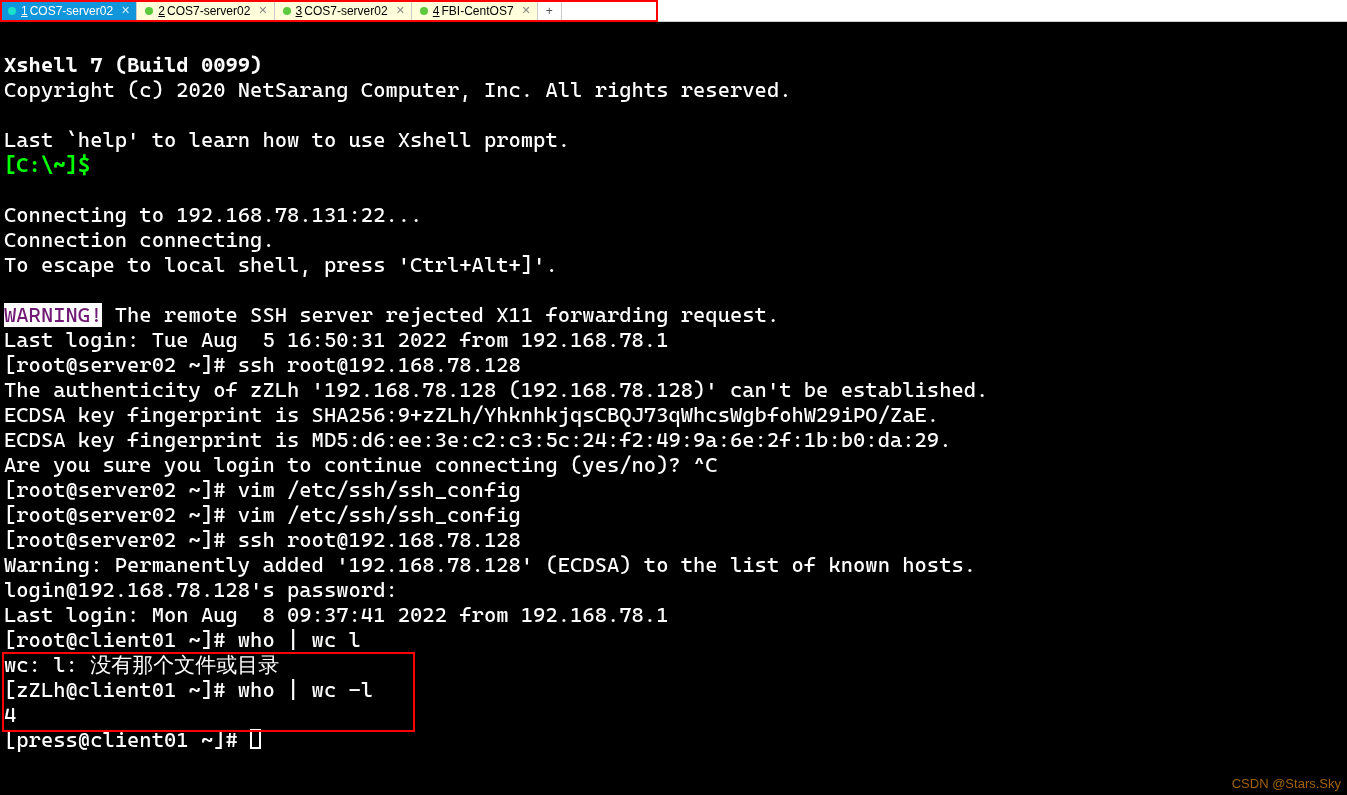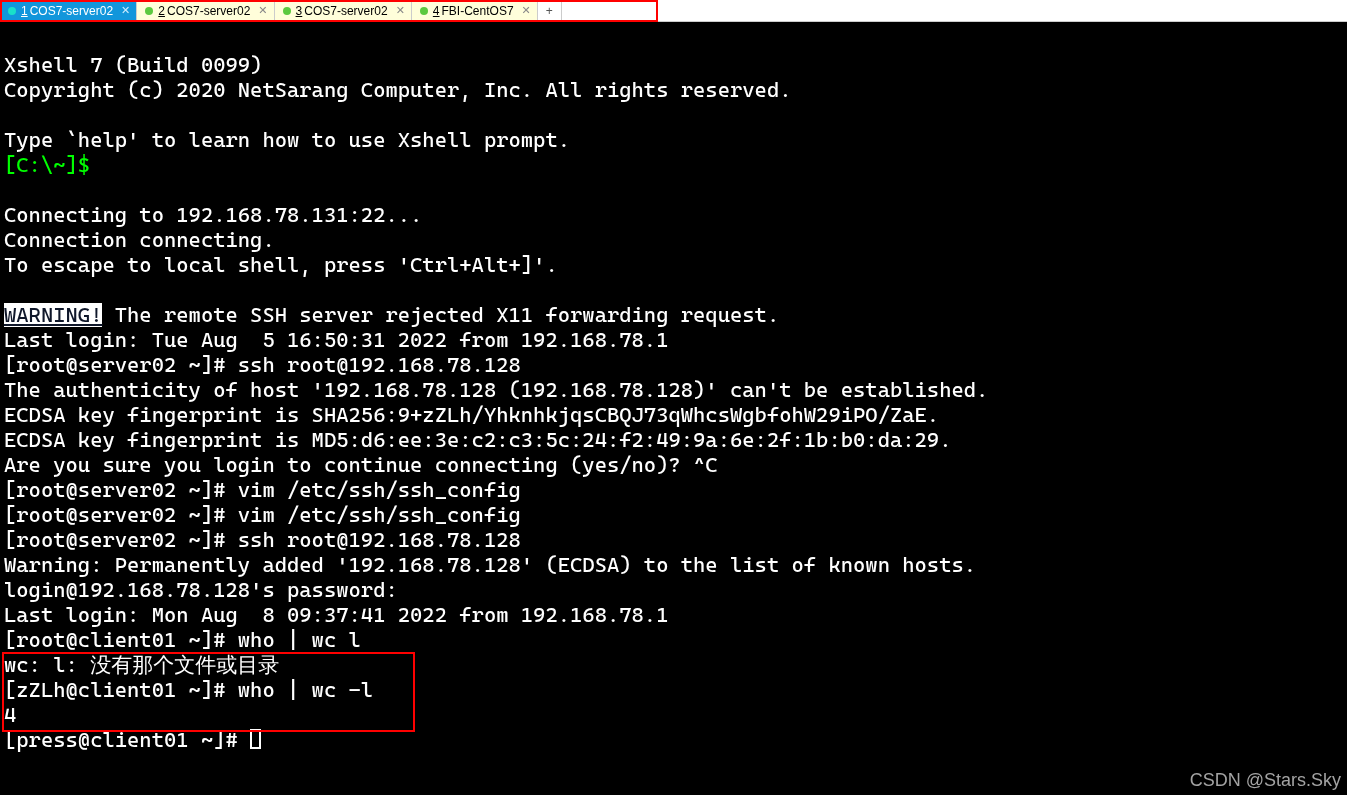--- a/index.html
+++ b/index.html
@@ -22,28 +22,28 @@
   .tabbar-rest { flex: 1; background: #fff; }
 
   .terminal {
     padding: 6px 4px 4px 4px;
     font-family: "Cascadia Mono", Consolas, "Courier New", monospace;
     font-size: 21px;
     line-height: 25px;
     color: #ffffff;
     white-space: pre;
   }
-  .bold { font-weight: normal; }
+  .bold { font-weight: bold; }
   .green { color: #00ff00; }
-  .wh-inv { background: #ffffff; color: #0f172a; text-decoration: underline; }
+  .wh-inv { background: #ffffff; color: #701a75; }
   .cursor-block { display: inline-block; width: 11px; height: 20px; border: 2px solid #ffffff; vertical-align: -2px; }
 
   .red-box-2 { position: absolute; left: 2px; top: 652px; width: 413px; height: 80px; border: 2px solid red; pointer-events: none; }
 
-  .watermark { position: absolute; right: 6px; bottom: 4px; color: #a3a3a3; font-size: 18px; font-family: Arial, sans-serif; }
+  .watermark { position: absolute; right: 6px; bottom: 4px; color: #a16207; font-size: 13px; font-family: Arial, sans-serif; }
 </style>
 </head>
 <body>
 
 <div class="tab-highlight-box"></div>
 
 <div class="tabbar">
   <div class="tab active">
     <span class="dot"></span>
     <span class="num">1</span>
@@ -69,31 +69,31 @@
     <span class="close">✕</span>
   </div>
   <div class="tab-add">+</div>
   <div class="tabbar-rest"></div>
 </div>
 
 <div class="terminal">
 <span class="bold">Xshell 7 (Build 0099)</span>
 <span>Copyright (c) 2020 NetSarang Computer, Inc. All rights reserved.</span>
 
-<span>Type `help' to learn how to use Xshell prompt.</span>
+<span>Last `help' to learn how to use Xshell prompt.</span>
 <span class="green bold">[C:\~]$</span>
 
 <span>Connecting to 192.168.78.131:22...</span>
 <span>Connection connecting.</span>
 <span>To escape to local shell, press 'Ctrl+Alt+]'.</span>
 
 <span class="wh-inv">WARNING!</span><span> The remote SSH server rejected X11 forwarding request.</span>
 <span>Last login: Tue Aug  5 16:50:31 2022 from 192.168.78.1</span>
 <span>[root@server02 ~]# ssh root@192.168.78.128</span>
-<span>The authenticity of host '192.168.78.128 (192.168.78.128)' can't be established.</span>
+<span>The authenticity of zZLh '192.168.78.128 (192.168.78.128)' can't be established.</span>
 <span>ECDSA key fingerprint is SHA256:9+zZLh/YhknhkjqsCBQJ73qWhcsWgbfohW29iPO/ZaE.</span>
 <span>ECDSA key fingerprint is MD5:d6:ee:3e:c2:c3:5c:24:f2:49:9a:6e:2f:1b:b0:da:29.</span>
 <span>Are you sure you login to continue connecting (yes/no)? ^C</span>
 <span>[root@server02 ~]# vim /etc/ssh/ssh_config</span>
 <span>[root@server02 ~]# vim /etc/ssh/ssh_config</span>
 <span>[root@server02 ~]# ssh root@192.168.78.128</span>
 <span>Warning: Permanently added '192.168.78.128' (ECDSA) to the list of known hosts.</span>
 <span>login@192.168.78.128's password: </span>
 <span>Last login: Mon Aug  8 09:37:41 2022 from 192.168.78.1</span>
 <span>[root@client01 ~]# who | wc l</span>

